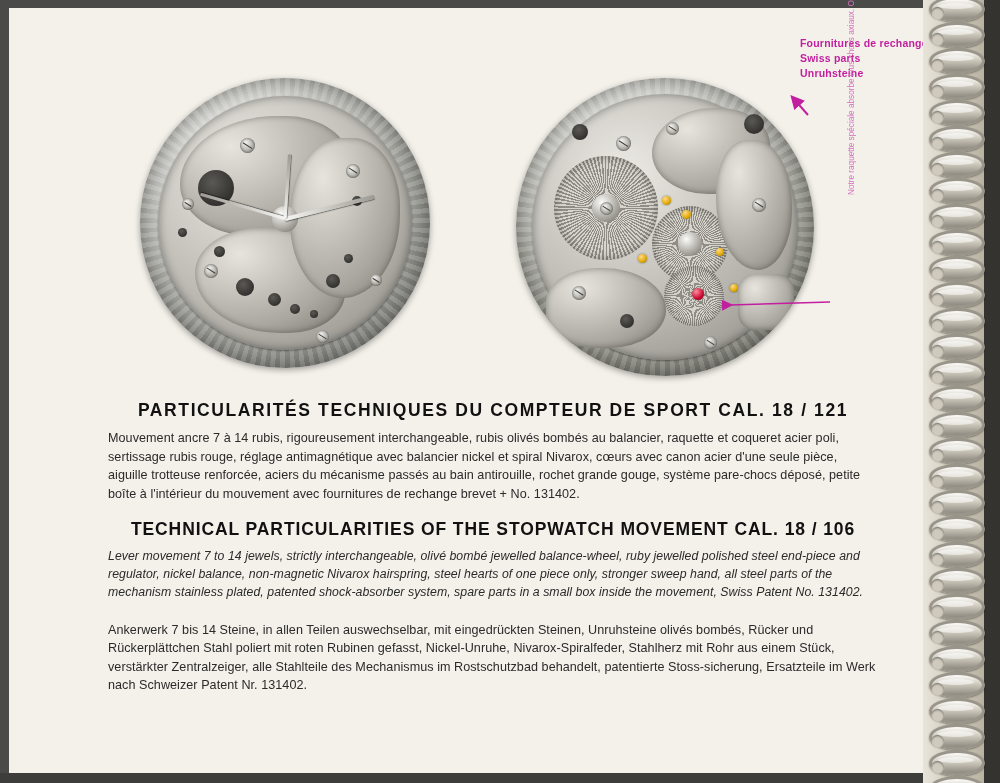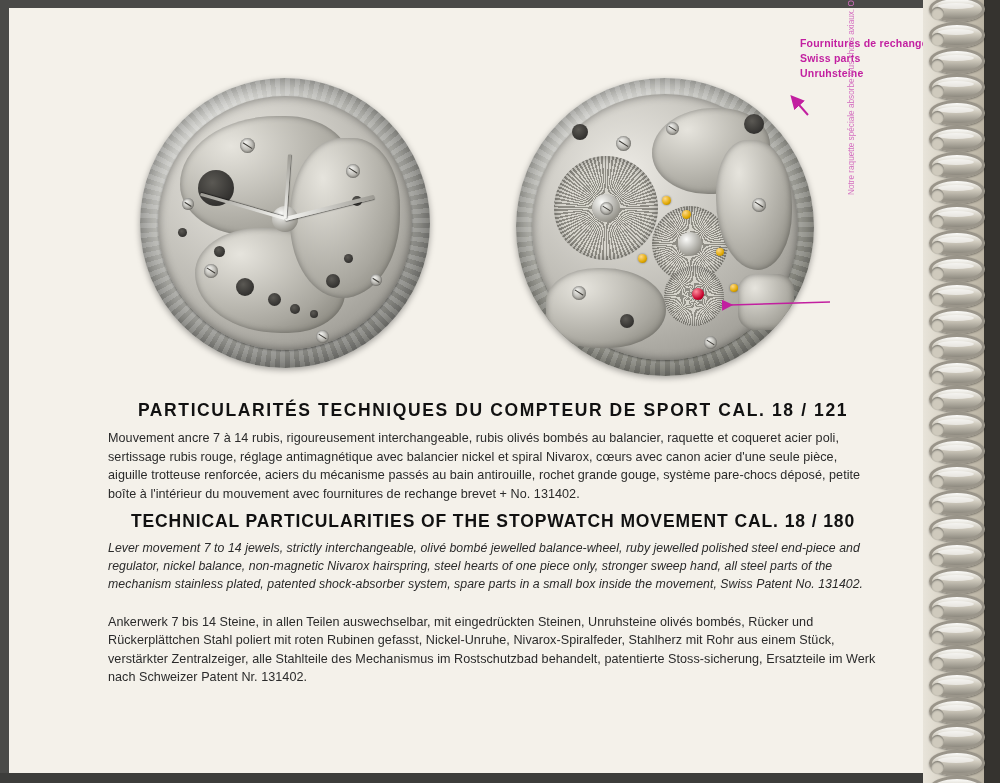--- a/index.html
+++ b/index.html
@@ -220,21 +220,21 @@
     font-size: 12.6px;
     line-height: 1.47;
     color: #2a2a2a;
     letter-spacing: 0.05px;
   }
   p.body.italic {
     font-style: italic;
     font-size: 12.3px;
     line-height: 1.46;
   }
-  .sec { margin-bottom: 8px; }
+  .sec { margin-bottom: 16px; }
   .sec-2 { margin-bottom: 19px; }
 </style>
 </head>
 <body>
 
 <div id="page">
 
   <div class="page-edge-top"></div>
   <div class="page-edge-left"></div>
   <div class="page-edge-bottom"></div>
@@ -327,21 +327,21 @@
   <div class="annot-vertical">Notre raquette spéciale absorbe tous chocs axiaux.  Our special regulating device absorbs any axial shock.  Unsere spezielle Rückervorrichtung schützt gegen jeden axialen Stoss.</div>
 
   <div class="content">
 
     <div class="sec">
       <h2 class="heading">PARTICULARITÉS TECHNIQUES DU COMPTEUR DE SPORT CAL. 18 / 121</h2>
       <p class="body">Mouvement ancre 7 à 14 rubis, rigoureusement interchangeable, rubis olivés bombés au balancier, raquette et coqueret acier poli, sertissage rubis rouge, réglage antimagnétique avec balancier nickel et spiral Nivarox, cœurs avec canon acier d'une seule pièce, aiguille trotteuse renforcée, aciers du mécanisme passés au bain antirouille, rochet grande gouge, système pare-chocs déposé, petite boîte à l'intérieur du mouvement avec fournitures de rechange brevet + No. 131402.</p>
     </div>
 
     <div class="sec-2">
-      <h2 class="heading sp2">TECHNICAL PARTICULARITIES OF THE STOPWATCH MOVEMENT CAL. 18 / 180</h2>
+      <h2 class="heading sp2">TECHNICAL PARTICULARITIES OF THE STOPWATCH MOVEMENT CAL. 18 / 106</h2>
       <p class="body italic">Lever movement 7 to 14 jewels, strictly interchangeable, olivé bombé jewelled balance-wheel, ruby jewelled polished steel end-piece and regulator, nickel balance, non-magnetic Nivarox hairspring, steel hearts of one piece only, stronger sweep hand, all steel parts of the mechanism stainless plated, patented shock-absorber system, spare parts in a small box inside the movement, Swiss Patent No. 131402.</p>
     </div>
 
     <div>
       <p class="body">Ankerwerk 7 bis 14 Steine, in allen Teilen auswechselbar, mit eingedrückten Steinen, Unruhsteine olivés bombés, Rücker und Rückerplättchen Stahl poliert mit roten Rubinen gefasst, Nickel-Unruhe, Nivarox-Spiralfeder, Stahlherz mit Rohr aus einem Stück, verstärkter Zentralzeiger, alle Stahlteile des Mechanismus im Rostschutzbad behandelt, patentierte Stoss-sicherung, Ersatzteile im Werk nach Schweizer Patent Nr. 131402.</p>
     </div>
 
   </div>
 
   <div class="binding" id="binding">

